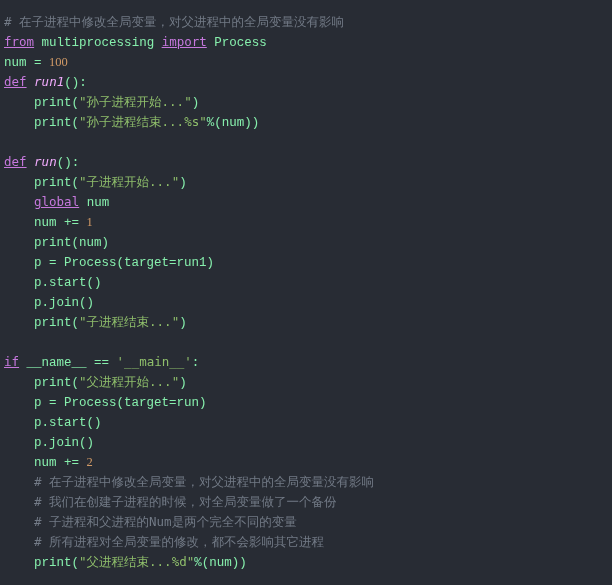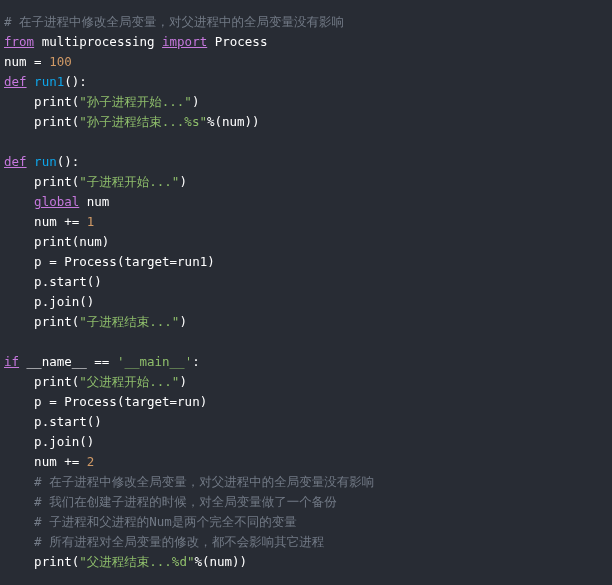--- a/index.html
+++ b/index.html
@@ -28,23 +28,23 @@
   }
   .line {
     height: 20px;
     white-space: pre;
   }
   .line.blank { height: 20px; }
 
   
   .cmt  { color: #727a86; }
   .kw   { color: #c678dd; text-decoration: underline; }
-  .fn   { color: #0ea5e9; }
+  .fn   { color: #f0abfc; font-style: italic; }
   .str  { color: #8fbf6b; }
-  .num  { color: #d19a66; }
-  .def  { color: #ffffff; }
+  .num  { color: #d19a66; font-family: Liberation Serif, serif; }
+  .def  { color: #86efac; font-family: Liberation Mono, monospace; }
 </style>
 </head>
 <body>
 
 <div id="editor">
   <div id="code"><div class="line"><span class="cmt"># 在子进程中修改全局变量，对父进程中的全局变量没有影响</span></div><div class="line"><span class="kw">from</span><span class="def"> multiprocessing </span><span class="kw">import</span><span class="def"> Process</span></div><div class="line"><span class="def">num = </span><span class="num">100</span></div><div class="line"><span class="kw">def</span><span class="def"> </span><span class="fn">run1</span><span class="def">():</span></div><div class="line"><span class="def">    </span><span class="def">print(</span><span class="str">"孙子进程开始..."</span><span class="def">)</span></div><div class="line"><span class="def">    </span><span class="def">print(</span><span class="str">"孙子进程结束...%s"</span><span class="def">%(num))</span></div><div class="line blank">&nbsp;</div><div class="line"><span class="kw">def</span><span class="def"> </span><span class="fn">run</span><span class="def">():</span></div><div class="line"><span class="def">    </span><span class="def">print(</span><span class="str">"子进程开始..."</span><span class="def">)</span></div><div class="line"><span class="def">    </span><span class="kw">global</span><span class="def"> num</span></div><div class="line"><span class="def">    </span><span class="def">num += </span><span class="num">1</span></div><div class="line"><span class="def">    </span><span class="def">print(num)</span></div><div class="line"><span class="def">    </span><span class="def">p = Process(target=run1)</span></div><div class="line"><span class="def">    </span><span class="def">p.start()</span></div><div class="line"><span class="def">    </span><span class="def">p.join()</span></div><div class="line"><span class="def">    </span><span class="def">print(</span><span class="str">"子进程结束..."</span><span class="def">)</span></div><div class="line blank">&nbsp;</div><div class="line"><span class="kw">if</span><span class="def"> __name__ == </span><span class="str">'__main__'</span><span class="def">:</span></div><div class="line"><span class="def">    </span><span class="def">print(</span><span class="str">"父进程开始..."</span><span class="def">)</span></div><div class="line"><span class="def">    </span><span class="def">p = Process(target=run)</span></div><div class="line"><span class="def">    </span><span class="def">p.start()</span></div><div class="line"><span class="def">    </span><span class="def">p.join()</span></div><div class="line"><span class="def">    </span><span class="def">num += </span><span class="num">2</span></div><div class="line"><span class="def">    </span><span class="cmt"># 在子进程中修改全局变量，对父进程中的全局变量没有影响</span></div><div class="line"><span class="def">    </span><span class="cmt"># 我们在创建子进程的时候，对全局变量做了一个备份</span></div><div class="line"><span class="def">    </span><span class="cmt"># 子进程和父进程的Num是两个完全不同的变量</span></div><div class="line"><span class="def">    </span><span class="cmt"># 所有进程对全局变量的修改，都不会影响其它进程</span></div><div class="line"><span class="def">    </span><span class="def">print(</span><span class="str">"父进程结束...%d"</span><span class="def">%(num))</span></div></div>
 </div>
 
 </body></html>

